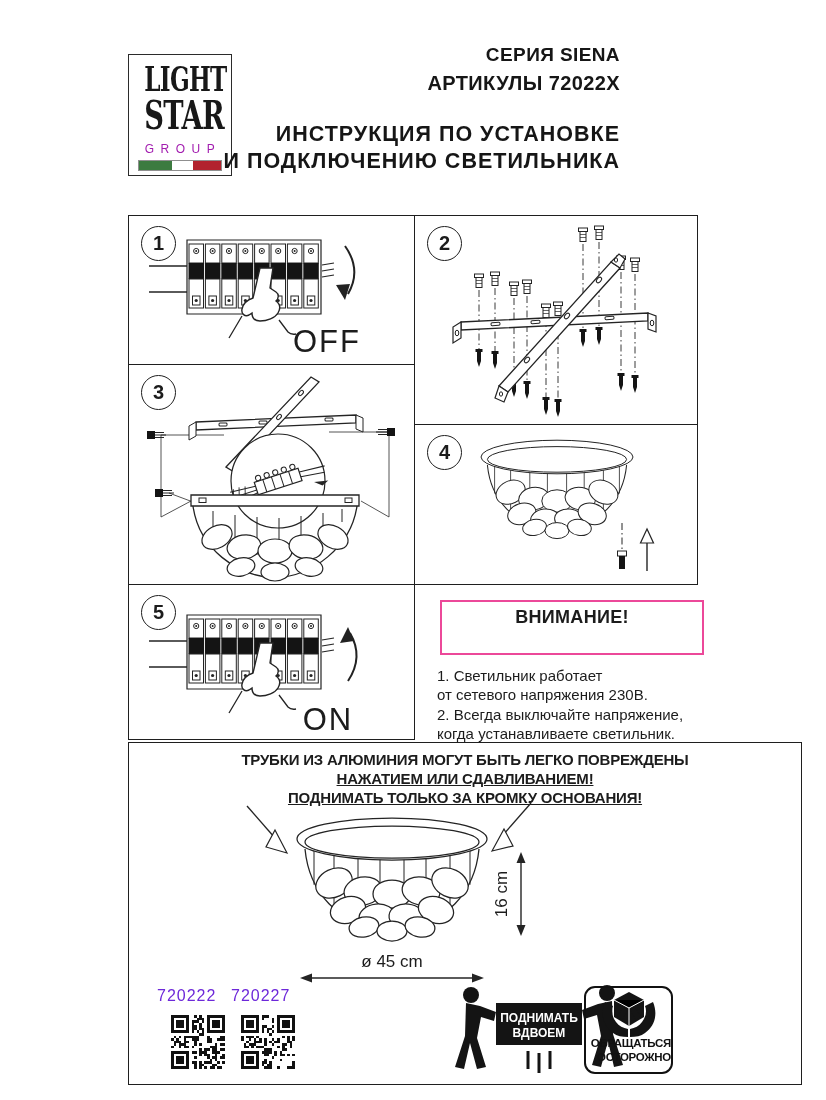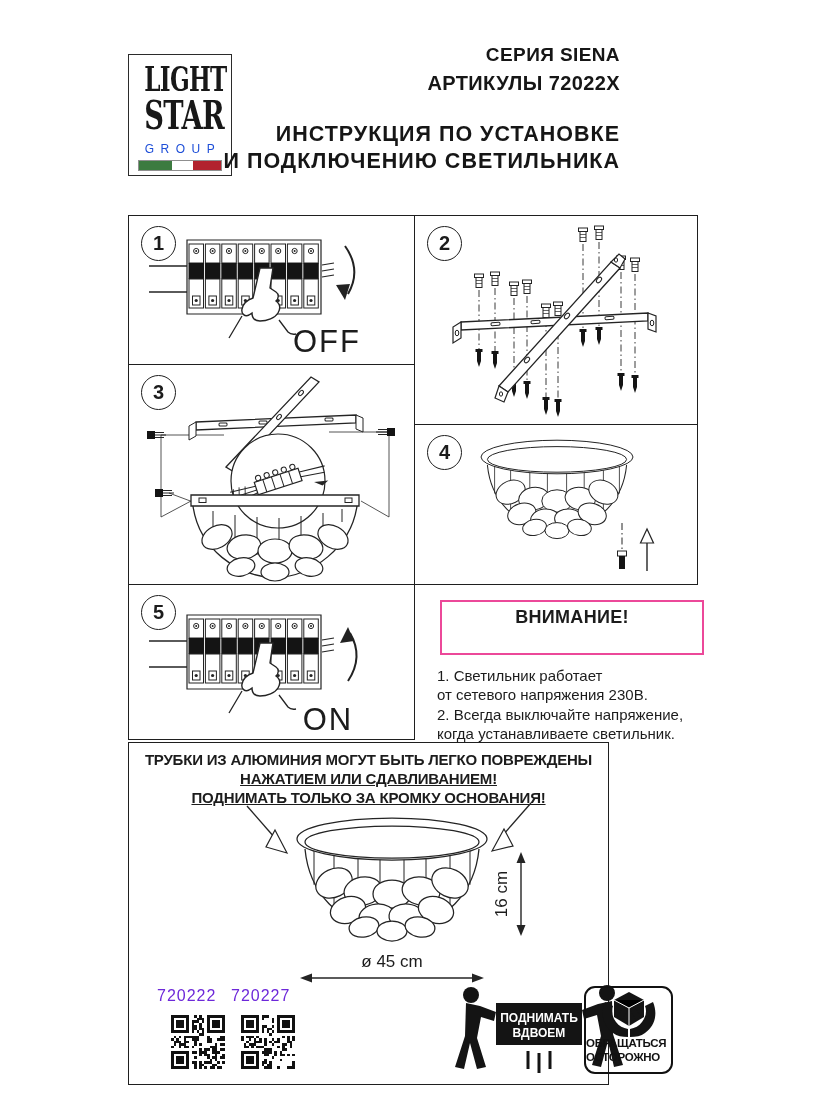--- a/index.html
+++ b/index.html
@@ -6,43 +6,43 @@
   .sheet{position:relative;width:826px;height:1100px;background:#fff;overflow:hidden;
          font-family:"Liberation Sans",sans-serif;color:#1c1c1c;}
   .abs{position:absolute;}
   
   .logo-box{left:128px;top:54px;width:102px;height:120px;border:1.6px solid #2b2b2b;text-align:center;}
   .logo-light{left:0;top:8px;width:100%;text-align:center;font-family:"DejaVu Serif",serif;
               font-weight:bold;font-size:33px;letter-spacing:-1px;transform:scaleX(.70);color:#181818;line-height:1;}
   .logo-star{left:0;top:41px;width:100%;text-align:center;font-family:"DejaVu Serif",serif;
              font-weight:bold;font-size:39px;letter-spacing:-1px;transform:scaleX(.70);color:#181818;line-height:1;}
   .logo-group{left:0;top:88px;width:100%;text-align:center;font-size:12px;letter-spacing:6.5px;
-              color:#1d4ed8;text-indent:6px;line-height:1;}
+              color:#a21caf;text-indent:6px;line-height:1;}
   .flag{left:9px;top:105px;width:82px;height:9px;border:1px solid #8f8f8f;display:flex;}
   .flag>div{height:100%;}
   .hdr{right:206px;text-align:right;font-weight:bold;color:#161616;white-space:nowrap;}
   .hdr-sm{font-size:19px;letter-spacing:.4px;}
   .hdr-lg{font-size:21.5px;letter-spacing:1px;}
   
   .panel{position:absolute;border:1.6px solid #1f1f1f;box-sizing:border-box;background:#fff;}
   .stepnum{position:absolute;width:33px;height:33px;border:1.7px solid #1f1f1f;border-radius:50%;
            display:flex;align-items:center;justify-content:center;font-size:20px;font-weight:bold;
            left:12px;top:10px;background:#fff;}
   svg{display:block;}
   
   .attn-box{left:440px;top:600px;width:264px;height:55px;border:2px solid #ec4899;text-align:center;box-sizing:border-box;}
   .attn1{font-size:18px;font-weight:bold;margin-top:5px;letter-spacing:.3px;}
   .attn2{font-size:19px;margin-top:1px;letter-spacing:.2px;}
   .notes{left:437px;top:666px;width:250px;font-size:15px;line-height:19.4px;color:#1c1c1c;}
   
-  .bottom-box{left:128px;top:742px;width:481px;height:343px;border:1.6px solid #1f1f1f;box-sizing:border-box;}
+  .bottom-box{left:128px;top:742px;width:674px;height:343px;border:1.6px solid #1f1f1f;box-sizing:border-box;}
   .caution{width:100%;text-align:center;font-weight:bold;font-size:15px;letter-spacing:-.2px;}
   .art{font-size:16px;font-weight:normal;letter-spacing:1px;color:#6d28d9;}
   .qr{width:54px;height:54px;}
-  .care-box{border:2.6px solid #111;border-radius:11px;width:89px;height:88px;box-sizing:border-box;text-align:left;}
+  .care-box{border:2.6px solid #111;border-radius:11px;width:89px;height:88px;box-sizing:border-box;text-align:right;}
   .care-txt{font-size:11.5px;font-weight:bold;letter-spacing:-.3px;line-height:13.5px;color:#111;}
 </style>
 </head>
 <body>
 
 <div class="sheet">
 
   <div class="abs logo-box">
     <div class="abs logo-light">LIGHT</div>
     <div class="abs logo-star">STAR</div>

